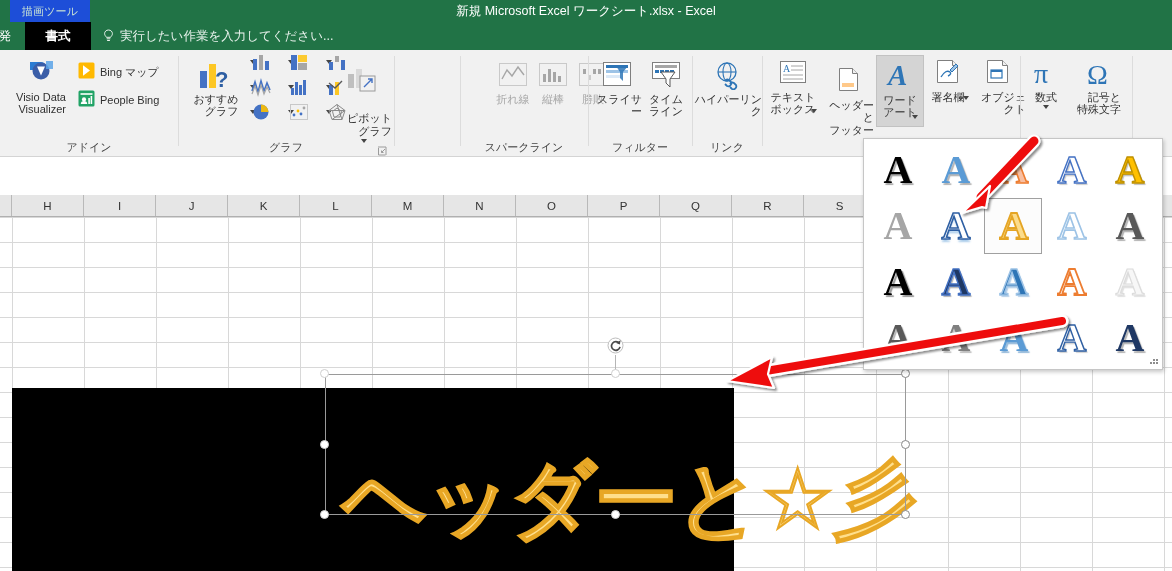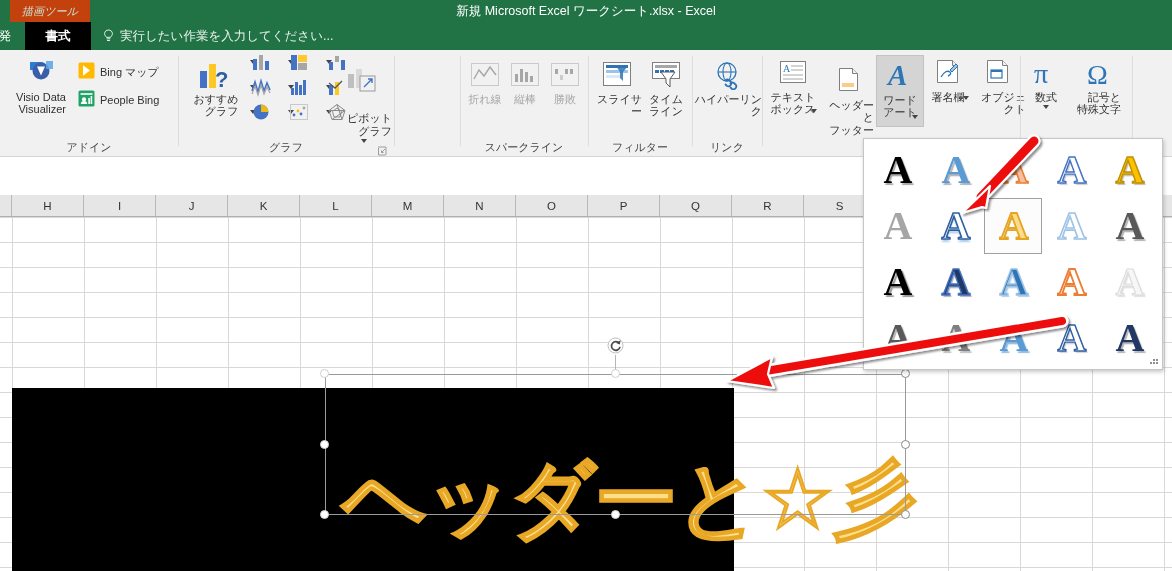--- a/index.html
+++ b/index.html
@@ -11,25 +11,24 @@
   }
   #app { position: relative; width: 1172px; height: 571px; }
 
   
   .titlebar {
     position: absolute; left: 0; top: 0; width: 1172px; height: 22px;
     background: #217346;
   }
   .contextual-tab-label {
     position: absolute; left: 10px; top: 0px; width: 80px; height: 22px;
-    background: #c2410c;
+    background: #1d4ed8;
     color: #c9e2d4; font-size: 11px;
     display: flex; align-items: center; justify-content: center;
     letter-spacing: .2px;
-    font-style: italic;
   }
   .doc-title {
     position: absolute; left: 0; top: 0; width: 1172px; height: 22px;
     display: flex; align-items: center; justify-content: center;
     color: #ffffff; font-size: 12.5px;
   }
 
   
   .tabstrip {
     position: absolute; left: 0; top: 22px; width: 1172px; height: 28px;
@@ -77,21 +76,21 @@
 
   .btn {
     position: absolute;
     display: flex; flex-direction: column; align-items: center;
     font-size: 11px; color: #303030; line-height: 12.5px;
     text-align: right;
     cursor: default;
   }
   .btn .lbl { white-space: pre-line; }
   .btn.hl { background: #d4d4d4; border: 1px solid #c2c2c2; }
-  .btn.disabled { color: #a6a6a6; }
+  .btn.disabled { color: #a6a6a6; margin-left: 28px; }
 
   .ico { display: block; }
 
   
   .mini { position: absolute; width: 22px; height: 20px; }
   .caret { width: 0; height: 0; border-left: 3.5px solid transparent;
            border-right: 3.5px solid transparent; border-top: 4px solid #444; }
 
   
   .sheet { position: absolute; left: 0; top: 157px; width: 1172px; height: 414px; background: #fff; }

